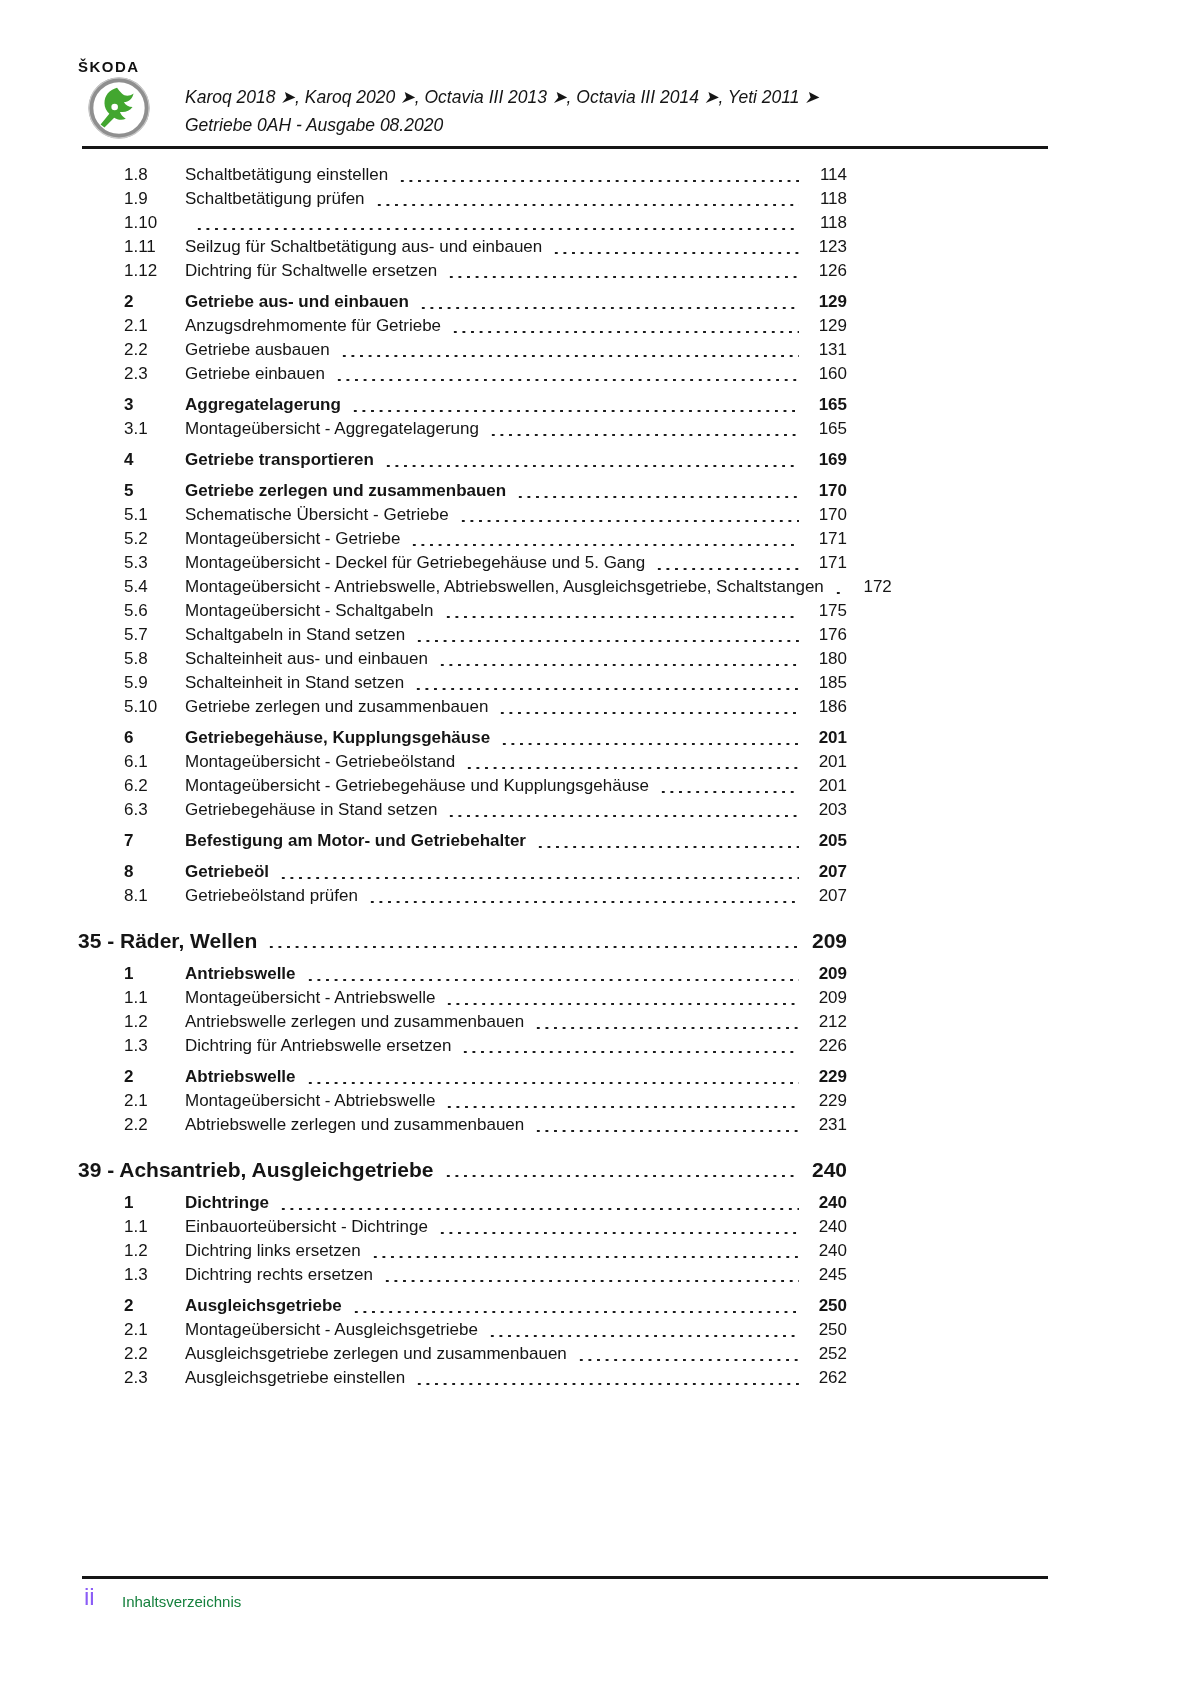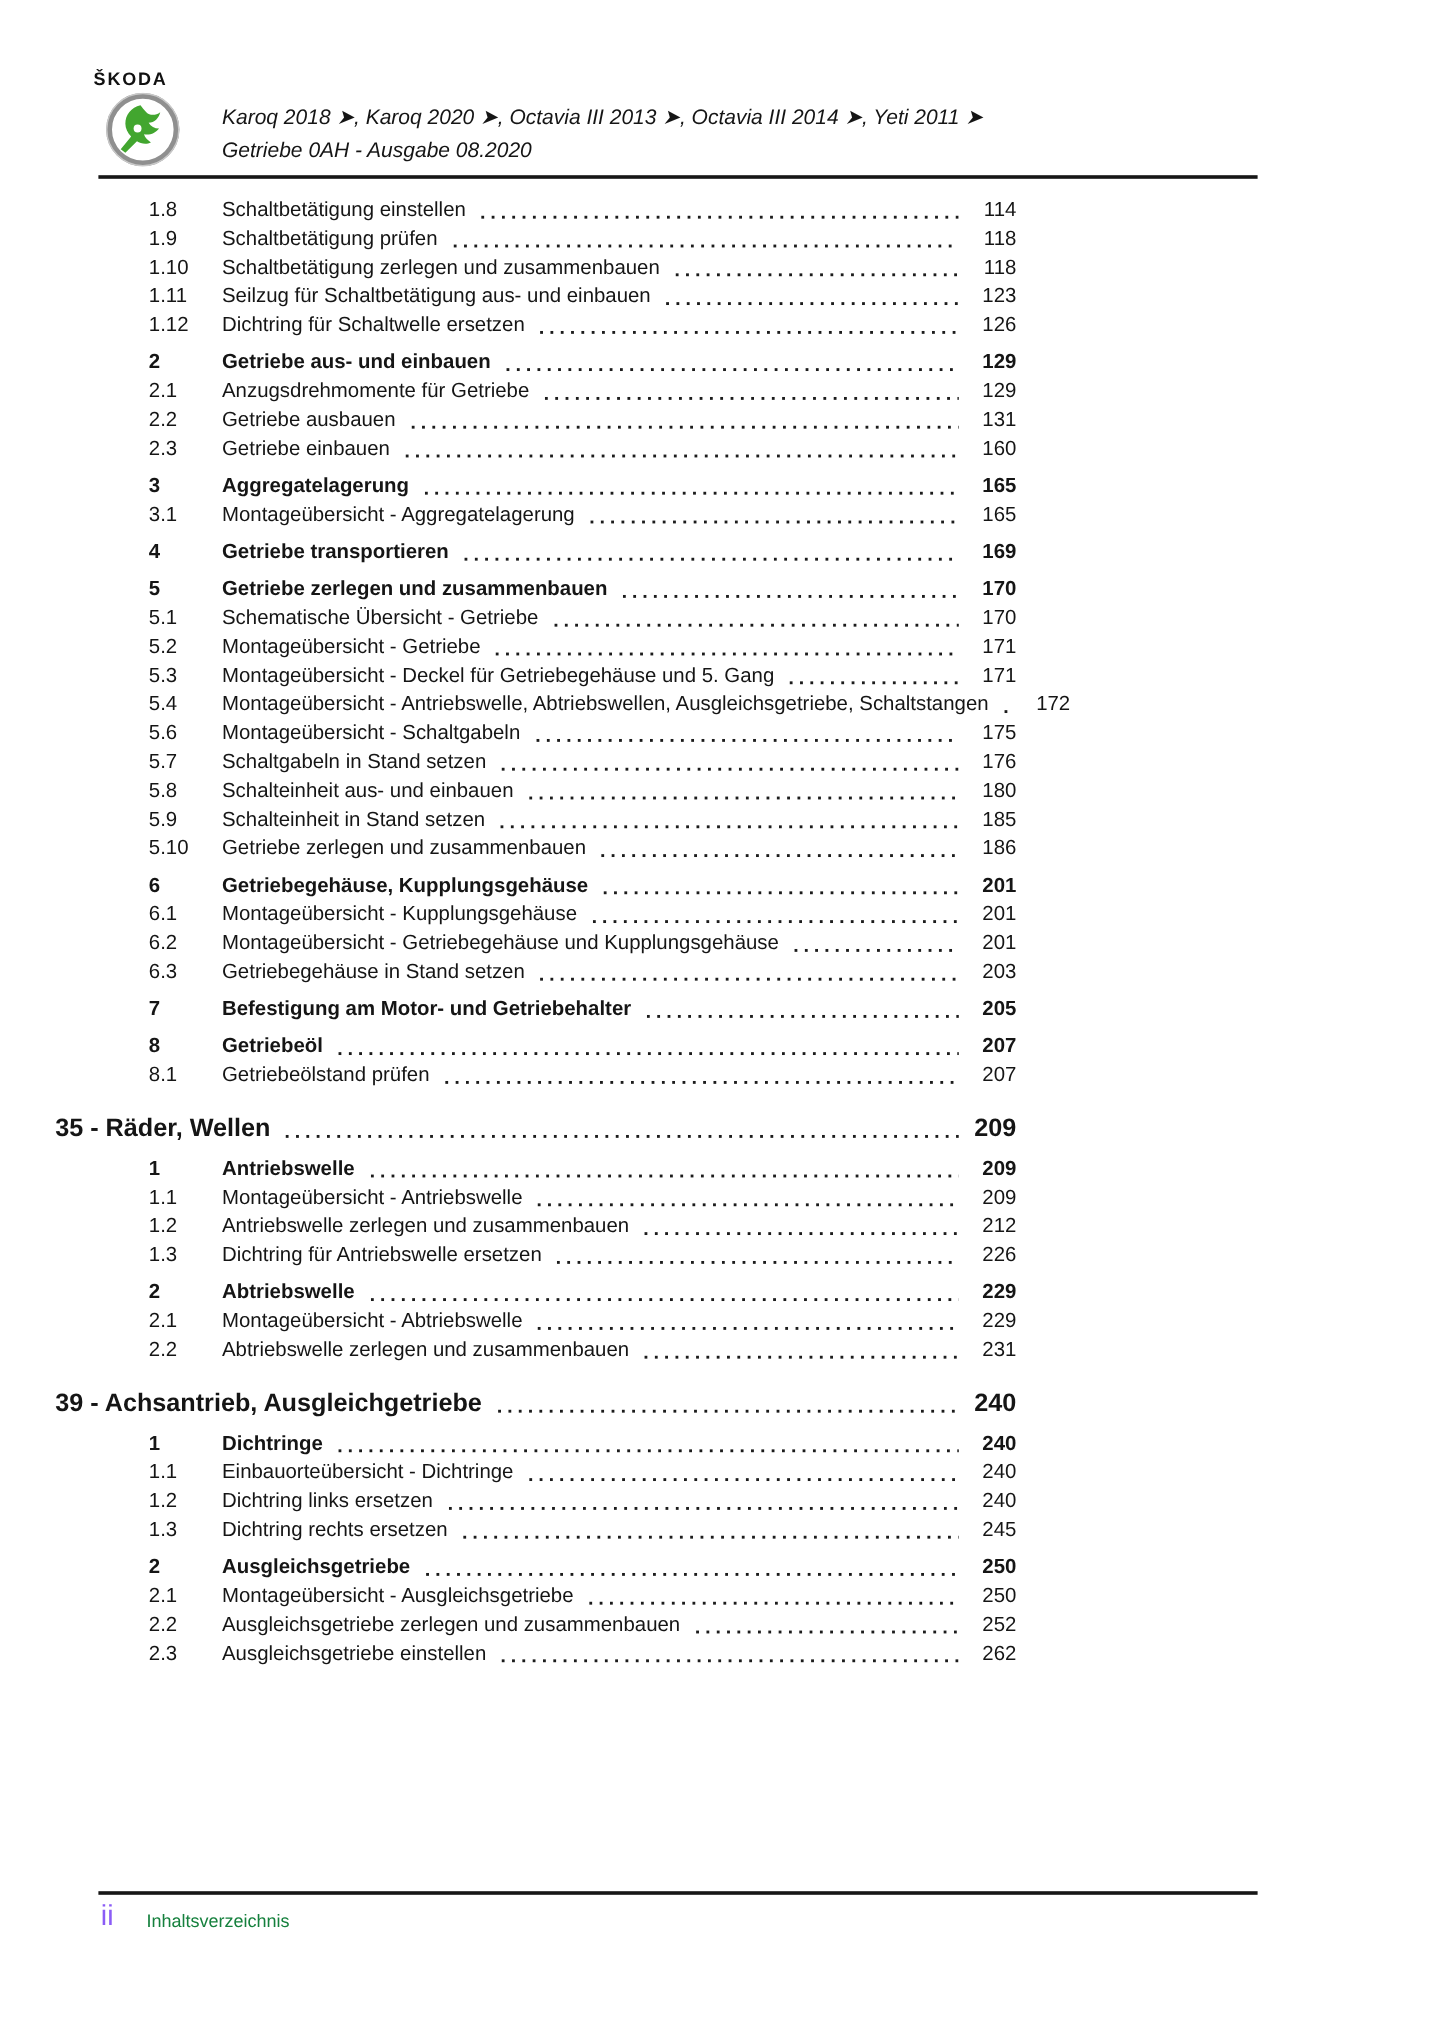--- a/index.html
+++ b/index.html
@@ -82,21 +82,21 @@
     background-position: 0 60%;
   }
   .row.bold {
     font-weight: bold;
     margin-top: 7px;
   }
   .row.chapter {
     font-size: 21px;
     line-height: 27px;
     font-weight: bold;
-    padding-left: 46px;
+    padding-left: 78px;
     margin-top: 19px;
     margin-bottom: 8px;
   }
   .row.chapter .dots { margin-bottom: 5px; }
 
   
   .footer-rule {
     position: absolute;
     left: 82px;
     top: 1576px;
@@ -153,21 +153,20 @@
     <span class="page">114</span>
   </div>
     <div class="row">
     <span class="num">1.9</span>
     <span class="title">Schaltbetätigung prüfen</span>
     <span class="dots"></span>
     <span class="page">118</span>
   </div>
     <div class="row">
     <span class="num">1.10</span>
-    <span class="title">Schaltbetätigung zerlegen und zusammenbauen</span>
     <span class="dots"></span>
     <span class="page">118</span>
   </div>
     <div class="row">
     <span class="num">1.11</span>
     <span class="title">Seilzug für Schaltbetätigung aus- und einbauen</span>
     <span class="dots"></span>
     <span class="page">123</span>
   </div>
     <div class="row">
@@ -279,21 +278,21 @@
     <span class="page">186</span>
   </div>
     <div class="row bold">
     <span class="num">6</span>
     <span class="title">Getriebegehäuse, Kupplungsgehäuse</span>
     <span class="dots"></span>
     <span class="page">201</span>
   </div>
     <div class="row">
     <span class="num">6.1</span>
-    <span class="title">Montageübersicht - Kupplungsgehäuse</span>
+    <span class="title">Montageübersicht - Getriebeölstand</span>
     <span class="dots"></span>
     <span class="page">201</span>
   </div>
     <div class="row">
     <span class="num">6.2</span>
     <span class="title">Montageübersicht - Getriebegehäuse und Kupplungsgehäuse</span>
     <span class="dots"></span>
     <span class="page">201</span>
   </div>
     <div class="row">

